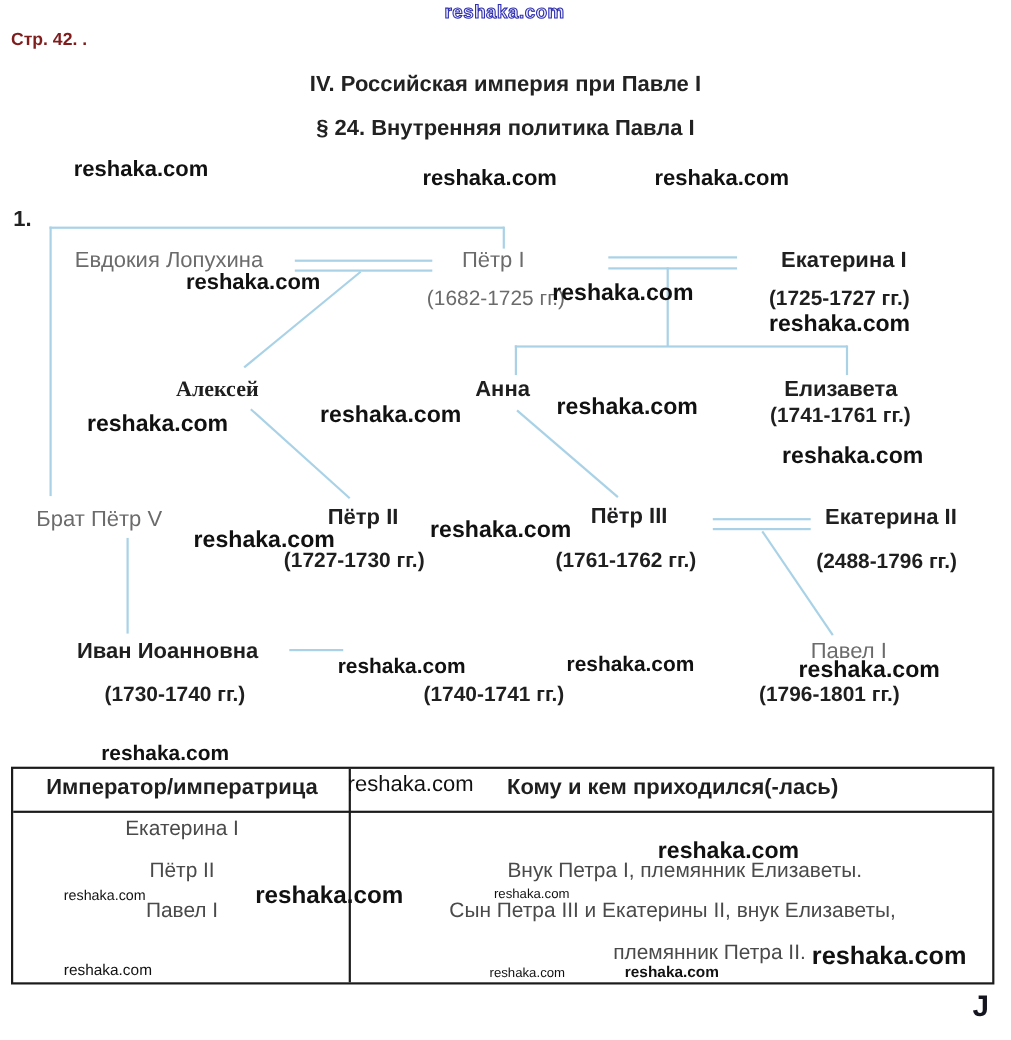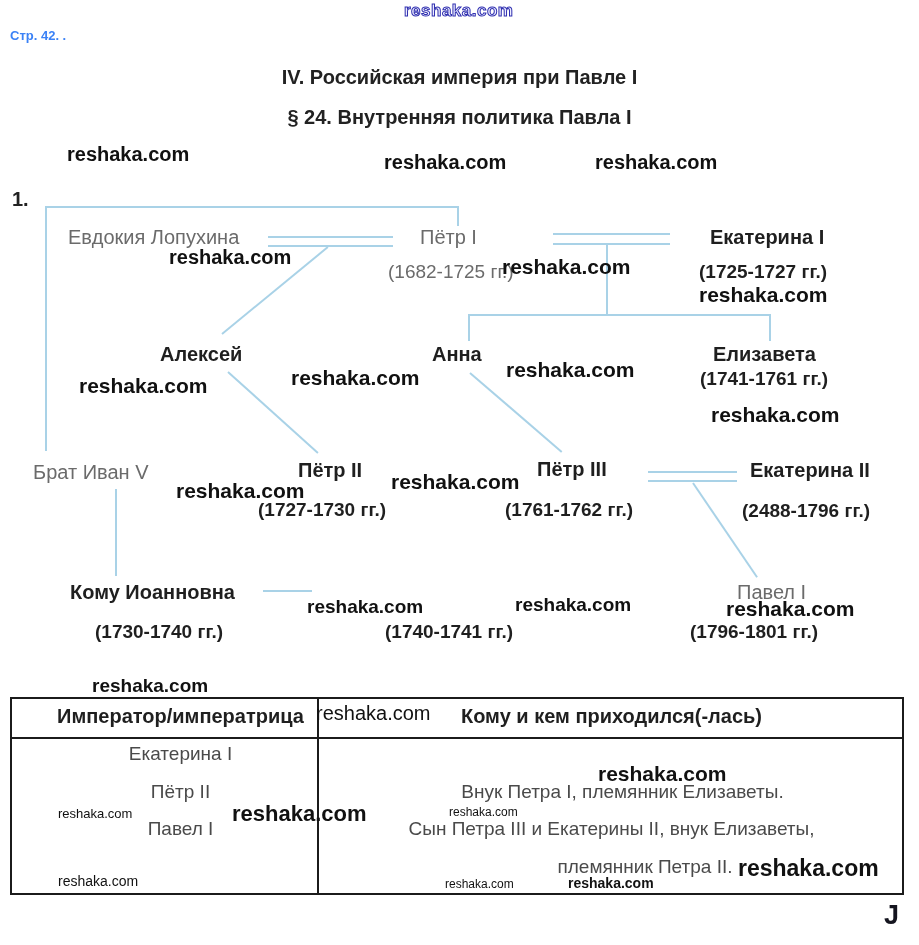--- a/index.html
+++ b/index.html
@@ -7,21 +7,21 @@
     --gray-text:#6b6b6b;
     --dark-text:#1f1f1f;
     --table-text:#4a4a4a;
     --watermark-blue:#3030b0;
   }
   *{margin:0;padding:0;box-sizing:border-box;}
   body{background:#fff;font-family:"Liberation Sans",sans-serif;}
   .page{position:relative;width:919px;height:945px;background:#fff;overflow:hidden;}
 
   
-  .page-label{position:absolute;left:10px;top:28px;font-size:13px;font-weight:700;color:#3b82f6;}
+  .page-label{position:absolute;left:10px;top:28px;font-size:16px;font-weight:700;color:#7f1d1d;}
   .chapter-title{position:absolute;left:0;top:66px;width:919px;text-align:center;
                  font-size:20px;font-weight:700;color:#222;}
   .section-title{position:absolute;left:0;top:106px;width:919px;text-align:center;
                  font-size:20px;font-weight:700;color:#222;}
   .item-number{position:absolute;left:12px;top:188px;font-size:20px;font-weight:600;color:#222;}
 
   
   .node{position:absolute;font-size:20px;white-space:nowrap;}
   .node.gray{color:var(--gray-text);font-weight:400;}
   .node.bold{color:var(--dark-text);font-weight:700;}
@@ -33,21 +33,21 @@
   .diag{height:2px;transform-origin:0 50%;}
 
   
   .rel-table{position:absolute;left:10px;top:697px;width:894px;height:198px;
              border:2px solid #1b1b1b;background:transparent;}
   .rel-table .divider{position:absolute;left:305px;top:0;bottom:0;width:2px;background:#1b1b1b;}
   .rel-table .head-sep{position:absolute;left:0;right:0;top:38px;height:2px;background:#1b1b1b;}
   .cell{position:absolute;white-space:nowrap;text-align:center;}
   .cell.head{font-size:20px;font-weight:700;color:var(--dark-text);}
   .cell.body{font-size:19px;font-weight:400;color:var(--table-text);}
-  .col-l{left:16px;width:305px;}
+  .col-l{left:1px;width:305px;}
   .col-r{left:307px;width:585px;}
 
   
   .wm{position:absolute;color:#111;font-weight:700;white-space:nowrap;line-height:1.1;}
   .wm.outline{color:#eeeeff;-webkit-text-stroke:1px var(--watermark-blue);letter-spacing:.5px;}
 
   .corner-glyph{position:absolute;left:884px;top:900px;font-size:27px;font-weight:700;color:#15151f;}
 </style>
 </head>
 <body>
@@ -83,34 +83,34 @@
 
   <div class="vline" style="left:115px;top:489px;height:87px;"></div>
   <div class="hline" style="left:263px;top:590px;width:49px;"></div>
 
   <div class="node gray" style="left:68px;top:226px;">Евдокия Лопухина</div>
   <div class="node gray" style="left:420px;top:226px;">Пётр I</div>
   <div class="node gray dates" style="left:388px;top:261px;">(1682-1725 гг.)</div>
   <div class="node bold" style="left:710px;top:226px;">Екатерина I</div>
   <div class="node bold dates" style="left:699px;top:261px;">(1725-1727 гг.)</div>
 
-  <div class="node bold" style="left:160px;top:343px;">Алексей</div>
+  <div class="node bold" style="left:160px;top:343px;font-family:Liberation Serif, serif;">Алексей</div>
   <div class="node bold" style="left:432px;top:343px;">Анна</div>
   <div class="node bold" style="left:713px;top:343px;">Елизавета</div>
   <div class="node bold dates" style="left:700px;top:368px;">(1741-1761 гг.)</div>
 
-  <div class="node gray" style="left:33px;top:461px;">Брат Иван V</div>
+  <div class="node gray" style="left:33px;top:461px;">Брат Пётр V</div>
   <div class="node bold" style="left:298px;top:459px;">Пётр II</div>
   <div class="node bold dates" style="left:258px;top:499px;">(1727-1730 гг.)</div>
   <div class="node bold" style="left:537px;top:458px;">Пётр III</div>
   <div class="node bold dates" style="left:505px;top:499px;">(1761-1762 гг.)</div>
   <div class="node bold" style="left:750px;top:459px;">Екатерина II</div>
   <div class="node bold dates" style="left:742px;top:500px;">(2488-1796 гг.)</div>
 
-  <div class="node bold" style="left:70px;top:581px;">Кому Иоанновна</div>
+  <div class="node bold" style="left:70px;top:581px;">Иван Иоанновна</div>
   <div class="node bold dates" style="left:95px;top:621px;">(1730-1740 гг.)</div>
   <div class="node bold dates" style="left:385px;top:621px;">(1740-1741 гг.)</div>
   <div class="node gray" style="left:737px;top:581px;">Павел I</div>
   <div class="node bold dates" style="left:690px;top:621px;">(1796-1801 гг.)</div>
 
   <div class="rel-table">
     <div class="divider"></div>
     <div class="head-sep"></div>
 
     <div class="cell head col-l" style="top:6px;">Император/императрица</div>

